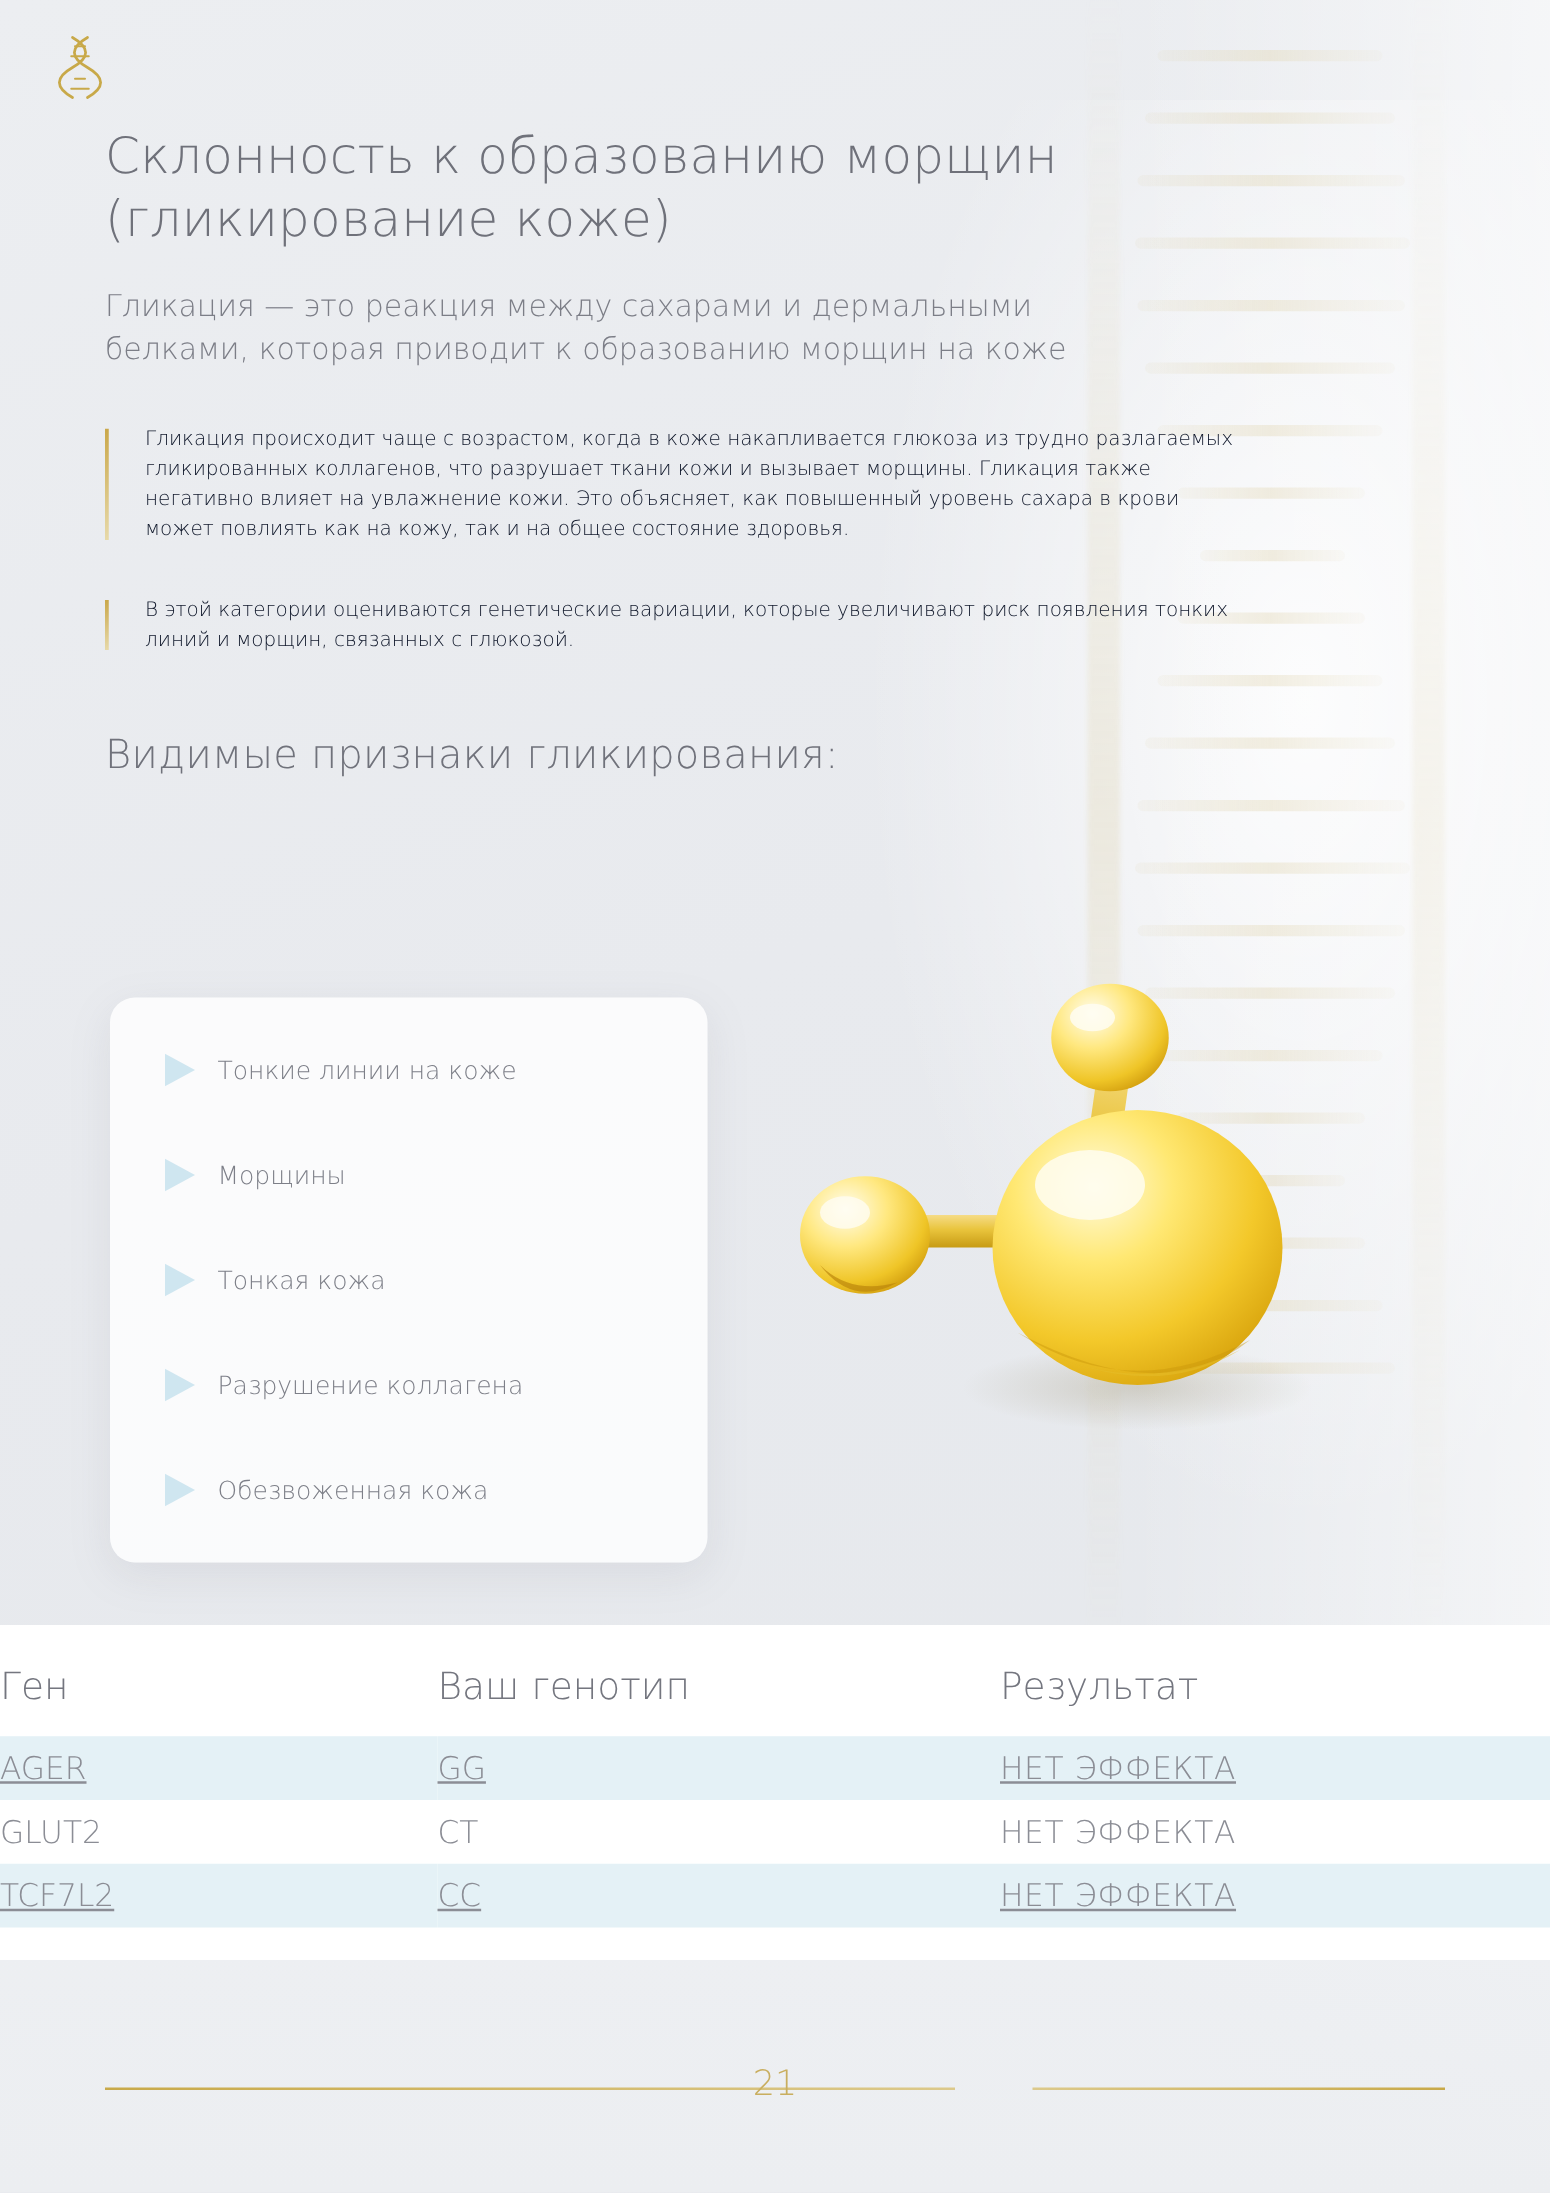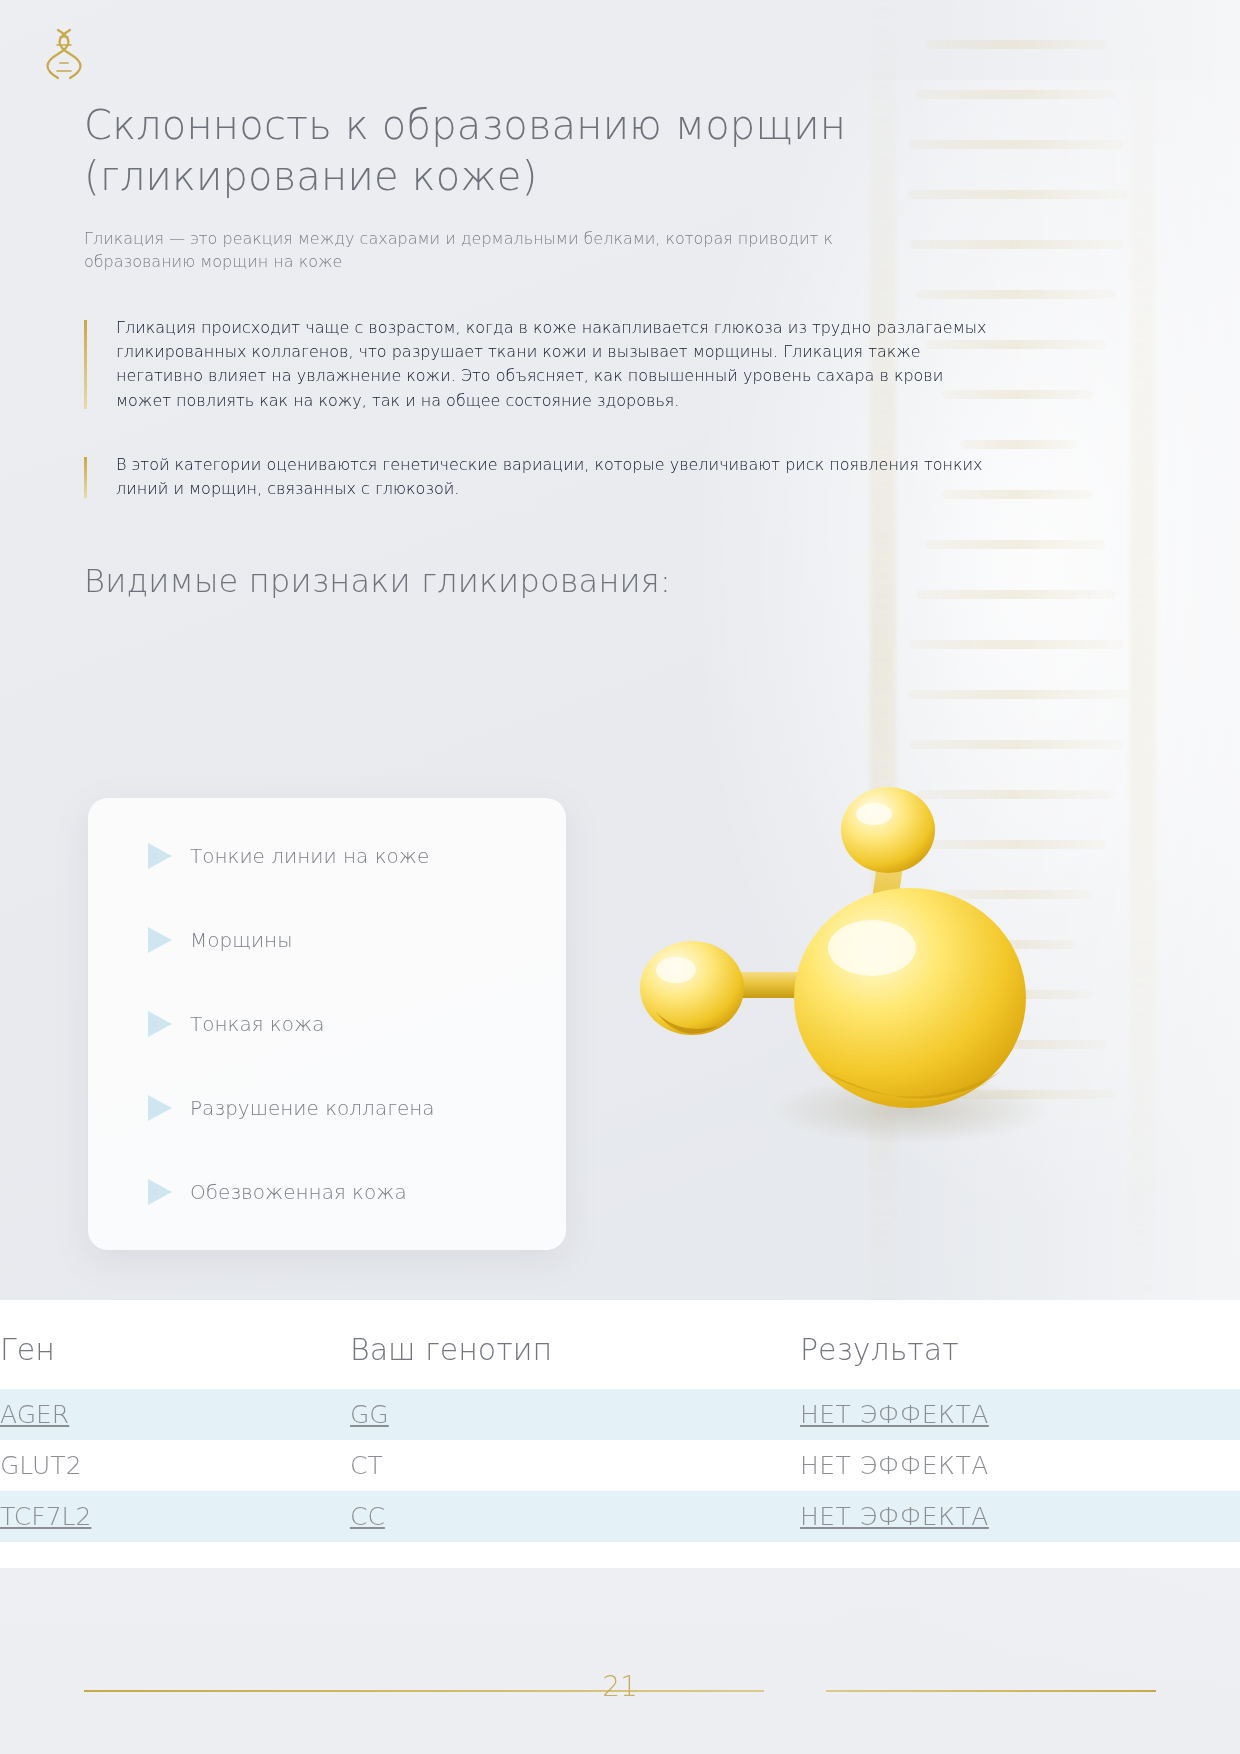--- a/index.html
+++ b/index.html
@@ -95,21 +95,21 @@
   h1.title {
     font-family: "DejaVu Sans", sans-serif;
     font-weight: 300;
     font-size: 40px;
     line-height: 1.28;
     color: #6f717a;
     margin: 0 0 26px 0;
     letter-spacing: 0.2px;
   }
   .lede {
-    font-size: 16px;
+    font-size: 24px;
     font-weight: 300;
     line-height: 1.42;
     color: #7c7e87;
     margin: 0 0 42px 0;
     max-width: 800px;
   }
   .quote {
     position: relative;
     padding-left: 32px;
     margin-bottom: 40px;
@@ -141,21 +141,21 @@
 
   
   .signs-card {
     position: absolute;
     left: 88px;
     top: 798px;
     width: 478px;
     background: rgba(255,255,255,0.80);
     border-radius: 20px;
     box-shadow: 0 10px 34px rgba(120,125,140,0.13);
-    padding: 34px 30px 30px 46px;
+    padding: 34px 30px 30px 30px;
     box-sizing: border-box;
   }
   .sign-row {
     display: flex;
     align-items: center;
     gap: 18px;
     height: 48px;
     margin-bottom: 36px;
   }
   .sign-row:last-child { margin-bottom: 4px; }
@@ -214,21 +214,21 @@
   table.genes tr.zebra td { background: #e4f1f6; text-decoration: underline; }
   th.c1, td.c1 { padding-left: 86px; width: 350px; }
   th.c2, td.c2 { width: 450px; }
   th.c3, td.c3 { }
   td.result { color: #d9c27d; letter-spacing: 0.5px; }
 
   
   .footer {
     position: absolute;
     left: 0; right: 0;
-    bottom: 48px;
+    bottom: 68px;
     height: 40px;
   }
   .footer .rule {
     position: absolute;
     left: 84px;
     top: 24px;
     width: 680px;
     height: 2px;
     background: linear-gradient(90deg, #c8a949, #dcc98b);
   }

